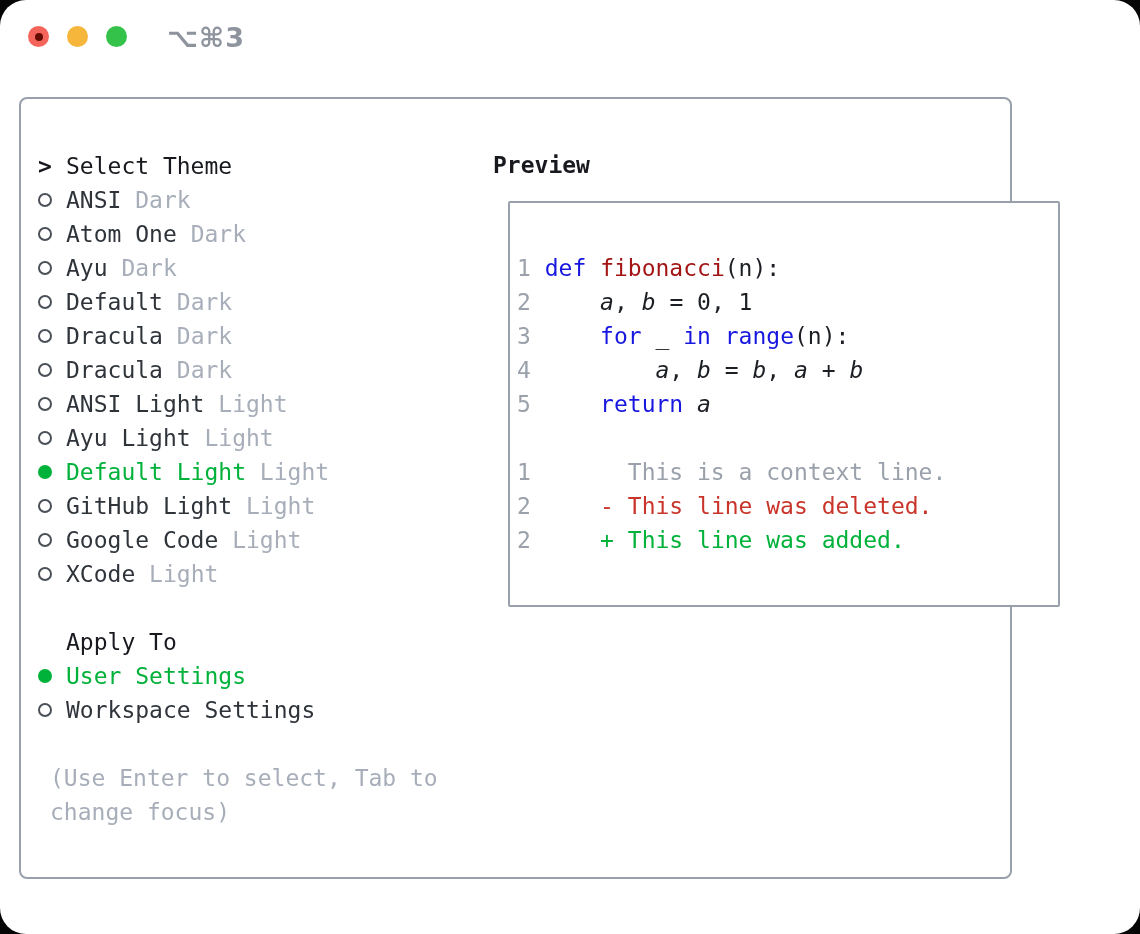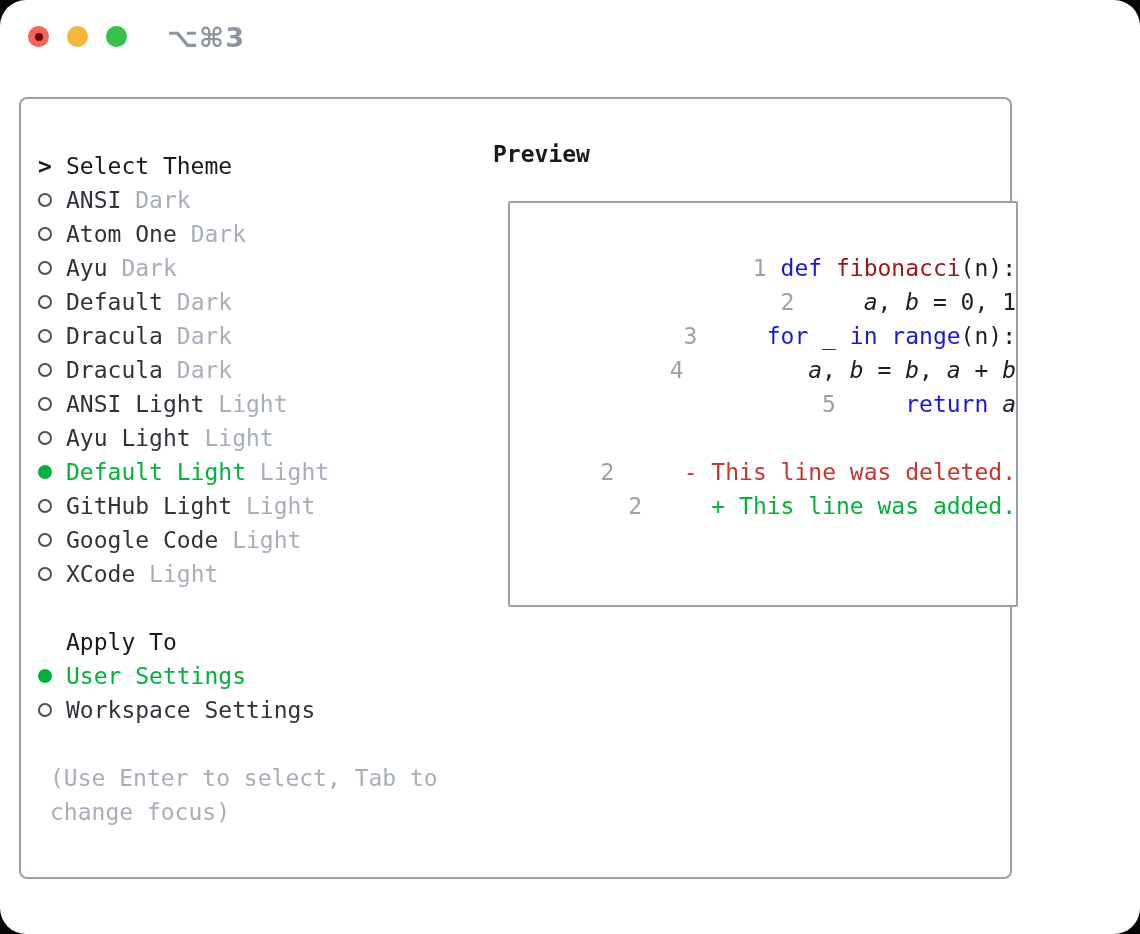--- a/index.html
+++ b/index.html
@@ -39,26 +39,26 @@
   .radio{width:14px;height:14px;box-sizing:border-box;border:2px solid var(--radio-ring);border-radius:50%;}
   .row.selected .radio{background:var(--accent-green);border-color:var(--accent-green);}
   .row.selected .t-name,.row.selected .opt-label{color:var(--accent-green);}
   .t-var{margin-left:1ch;color:var(--muted);}
   .spacer{height:34px;}
   .hint{
     position:relative;font-size:23px;line-height:34px;color:var(--muted);
     width:30ch;white-space:normal;margin-left:12px;
   }
   
-  .preview-title{position:absolute;left:472px;top:38px;height:34px;line-height:34px;
+  .preview-title{position:absolute;left:472px;top:49px;height:34px;line-height:34px;
     font-size:23px;font-weight:bold;color:var(--ink-strong);}
   .preview-box{
-    position:absolute;left:487px;top:102px;width:510px;height:406px;
+    position:absolute;left:487px;top:102px;width:552px;height:406px;
     border:2px solid var(--panel-border);border-radius:2px;background:#fff;
-    box-sizing:border-box;padding:48px 0 0 13px;overflow:hidden;text-align:right;
+    box-sizing:border-box;padding:48px 0 0 7px;overflow:hidden;
   }
   .code-line{white-space:pre;height:34px;line-height:34px;font-size:23px;color:var(--code-ink);}
   .seg-num{color:var(--line-number);}
   .seg-kw{color:var(--keyword-blue);}
   .seg-fn{color:var(--function-red);}
   .seg-var{font-style:italic;color:var(--code-ink);}
   .seg-plain{color:var(--code-ink);}
   .seg-ctx{color:var(--line-number);}
   .seg-del{color:var(--deleted-red);}
   .seg-add{color:var(--added-green);}
@@ -195,18 +195,19 @@
 
     <div class="preview-title">Preview</div>
     <div class="preview-box">
       <div id="code-lines">
           <div class="code-line"><span class="seg-num">1</span><span class="seg-plain"> </span><span class="seg-kw">def</span><span class="seg-plain"> </span><span class="seg-fn">fibonacci</span><span class="seg-plain">(n):</span></div>
           <div class="code-line"><span class="seg-num">2</span><span class="seg-plain">     </span><span class="seg-var">a</span><span class="seg-plain">, </span><span class="seg-var">b</span><span class="seg-plain"> = 0, 1</span></div>
           <div class="code-line"><span class="seg-num">3</span><span class="seg-plain">     </span><span class="seg-kw">for</span><span class="seg-plain"> _ </span><span class="seg-kw">in</span><span class="seg-plain"> </span><span class="seg-kw">range</span><span class="seg-plain">(n):</span></div>
           <div class="code-line"><span class="seg-num">4</span><span class="seg-plain">         </span><span class="seg-var">a</span><span class="seg-plain">, </span><span class="seg-var">b</span><span class="seg-plain"> = </span><span class="seg-var">b</span><span class="seg-plain">, </span><span class="seg-var">a</span><span class="seg-plain"> + </span><span class="seg-var">b</span></div>
           <div class="code-line"><span class="seg-num">5</span><span class="seg-plain">     </span><span class="seg-kw">return</span><span class="seg-plain"> </span><span class="seg-var">a</span></div>
           <div class="code-line"><span class="seg-plain"> </span></div>
+          <div class="code-line"><span class="seg-num">1</span><span class="seg-ctx">       This is a context line.</span></div>
           <div class="code-line"><span class="seg-num">2</span><span class="seg-plain">     </span><span class="seg-del">- This line was deleted.</span></div>
           <div class="code-line"><span class="seg-num">2</span><span class="seg-plain">     </span><span class="seg-add">+ This line was added.</span></div>
         </div>
     </div>
   </div>
 </div>
 
 </body></html>

